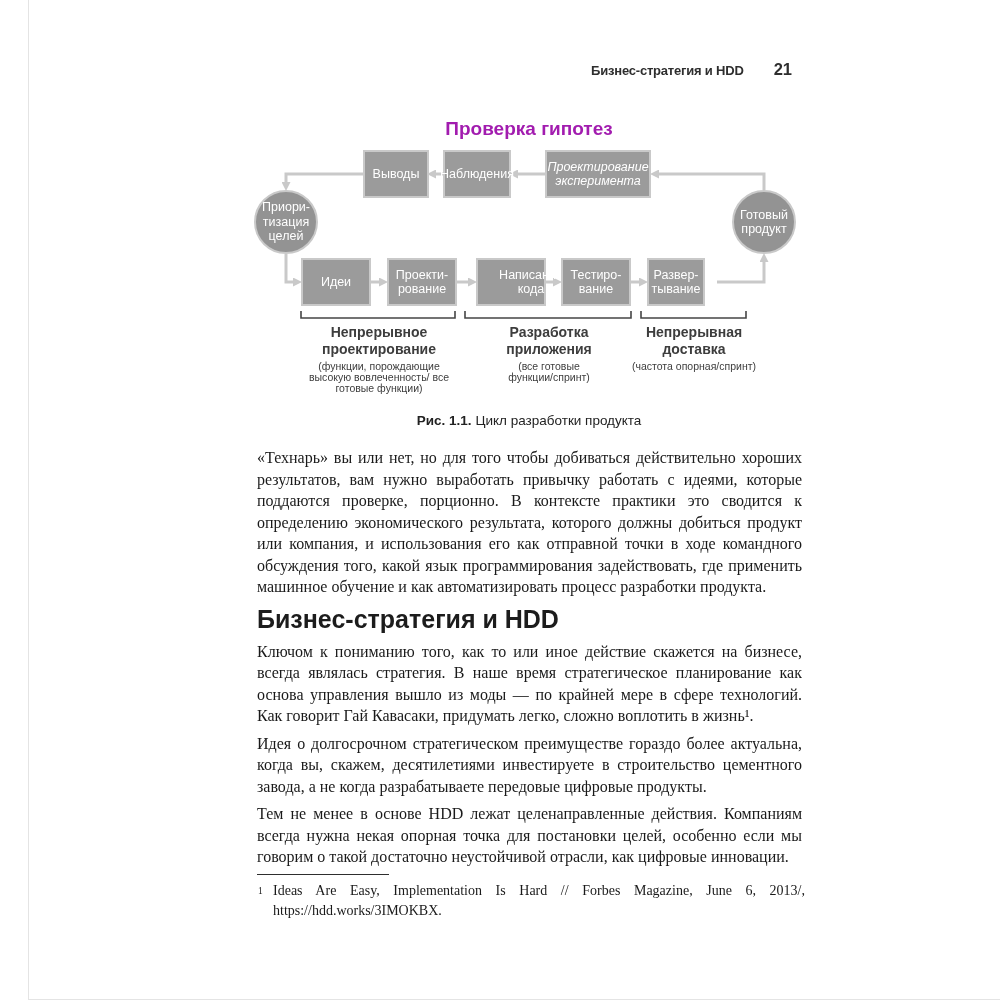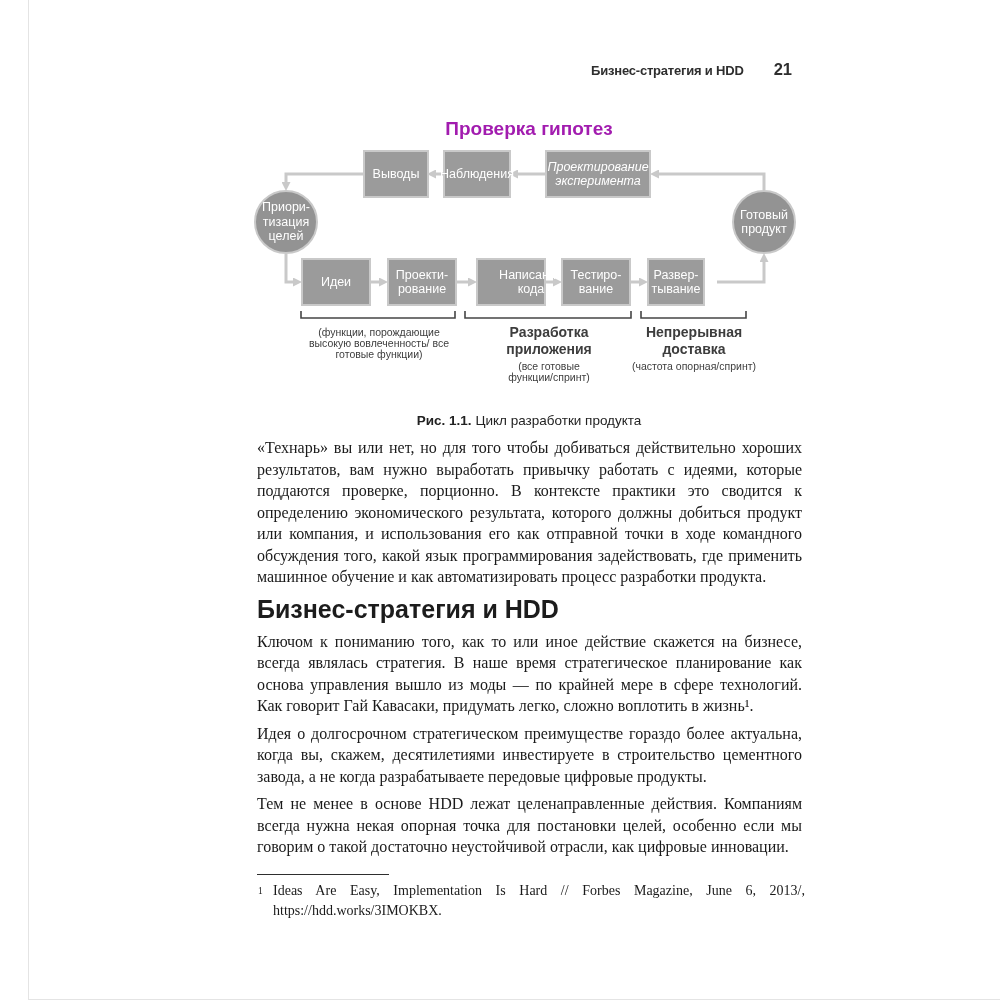--- a/index.html
+++ b/index.html
@@ -49,21 +49,21 @@
   .group .g-sub  { font-size:10.5px; line-height:11px; margin:3px auto 0; }
   .g1 { left:40px;  width:180px; } .g1 .g-main { width:130px; } .g1 .g-sub { width:148px; }
   .g2 { left:210px; width:180px; } .g2 .g-main { width:112px; } .g2 .g-sub { width:100px; }
   .g3 { left:355px; width:180px; } .g3 .g-main { width:116px; } .g3 .g-sub { width:176px; }
 
   .caption { position:absolute; left:220px; top:413px; width:560px; text-align:center;
              font-family:"Liberation Sans", sans-serif; font-size:13.5px; color:#222; }
   .cap-prefix { font-weight:bold; margin-right:4px; }
 
   
-  .body-text { position:absolute; left:228px; top:437px; width:545px; height:421px;
+  .body-text { position:absolute; left:228px; top:447px; width:545px; height:421px;
                overflow:hidden; text-align:justify; font-size:16px; line-height:21.5px; }
   .body-text p { margin:0 0 6px; }
   .body-text h2 { font-family:"Liberation Sans", sans-serif; font-size:25px; line-height:30px;
                   font-weight:bold; color:#1c1c1c; margin:3px 0 7px; text-align:left; }
 
   
   .footnote { position:absolute; left:228px; top:874px; width:548px;
               font-size:14px; line-height:19.5px; color:#1a1a1a; }
   .fn-rule { width:132px; border-top:1.5px solid #2e2e2e; margin-bottom:6px; }
   .fn-text { position:relative; padding-left:16px; text-align:justify; overflow-wrap:break-word; }
@@ -112,20 +112,21 @@
     <div class="node n-pro">Проектирование эксперимента</div>
     <div class="node circle n-goal">Приори-тизация целей</div>
     <div class="node circle n-prod">Готовый продукт</div>
     <div class="node n-idei">Идеи</div>
     <div class="node n-proekt">Проекти-рование</div>
     <div class="node n-napis">Написание кода</div>
     <div class="node n-test">Тестиро-вание</div>
     <div class="node n-razv">Развер-тывание</div>
 
     <div class="group g1">
+      <div class="g-main">Непрерывное проектирование</div>
       <div class="g-sub">(функции, порождающие высокую вовлеченность/ все готовые функции)</div>
     </div>
     <div class="group g2">
       <div class="g-main">Разработка приложения</div>
       <div class="g-sub">(все готовые функции/спринт)</div>
     </div>
     <div class="group g3">
       <div class="g-main">Непрерывная доставка</div>
       <div class="g-sub">(частота опорная/спринт)</div>
     </div>

